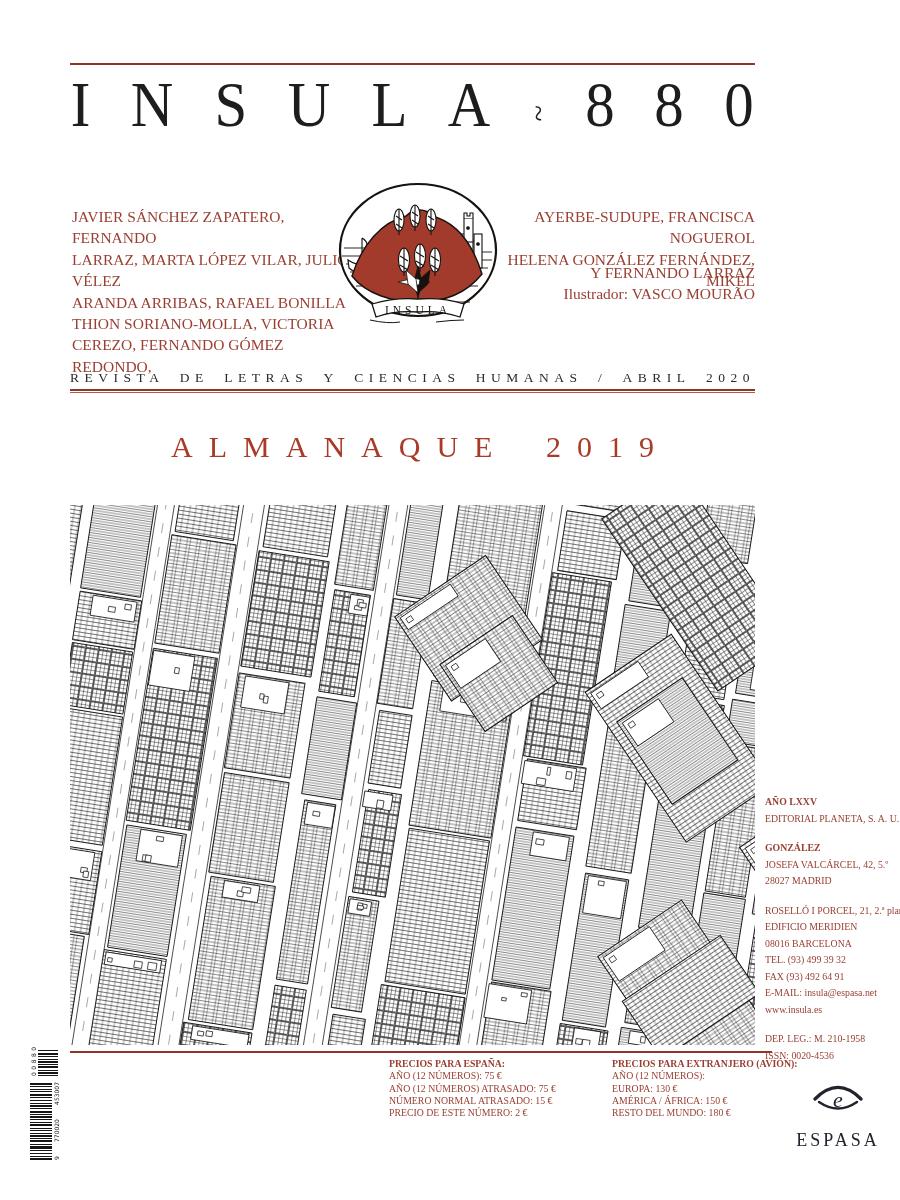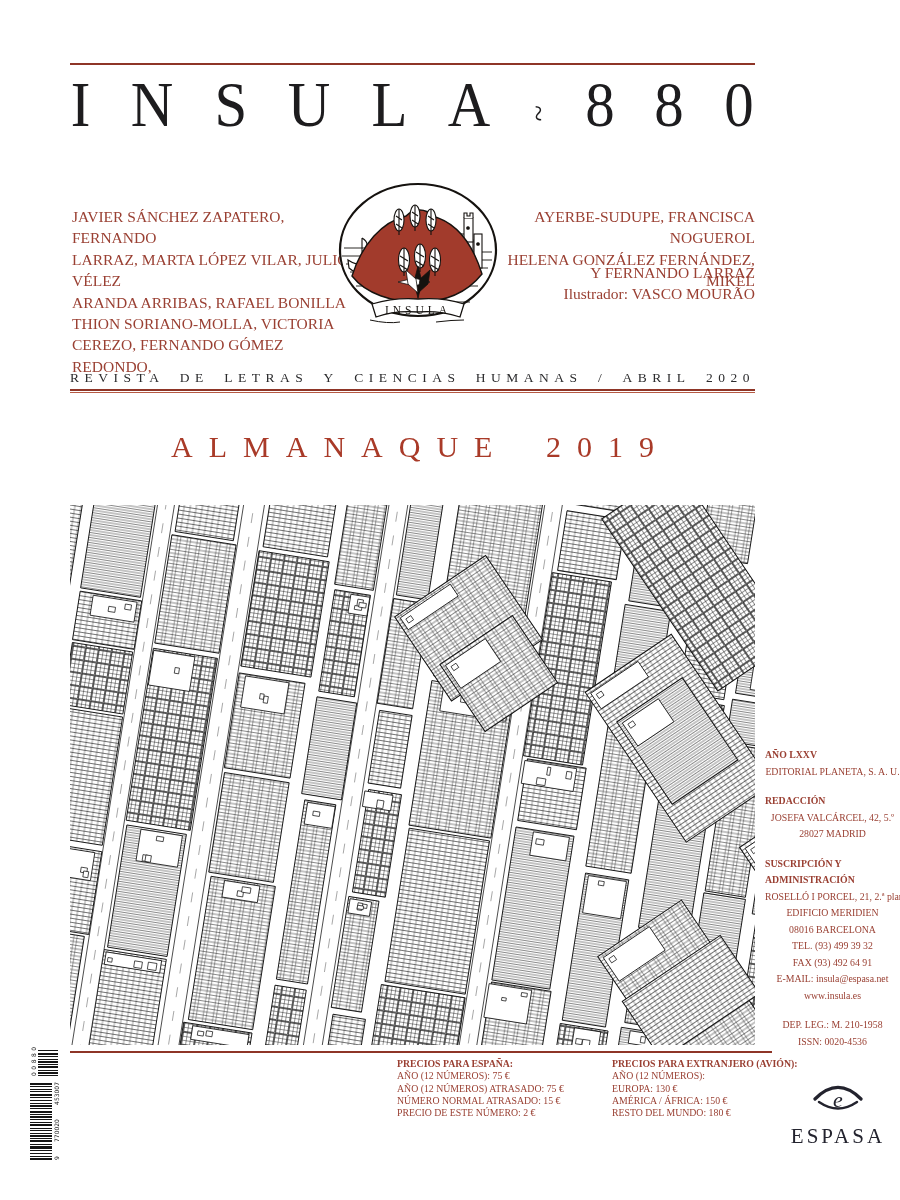--- a/index.html
+++ b/index.html
@@ -34,34 +34,34 @@
            letter-spacing:16px;word-spacing:14px;color:#a93a28;text-indent:16px;}
 
   .city{left:70px;top:505px;width:685px;height:540px;}
 
   .rule-bottom{left:70px;top:1051px;width:702px;height:2px;background:#8e3527;}
 
   
   .prices{font-size:9.8px;line-height:12.3px;color:#9a4033;}
   .prices .hd{font-weight:bold;}
   .prices div{white-space:nowrap;}
-  .prices-es{left:397px;top:1058px;width:205px;}
+  .prices-es{left:389px;top:1058px;width:205px;}
   .prices-ex{left:612px;top:1058px;width:165px;}
 
   
-  .info-col{left:765px;top:747px;width:135px;font-size:9.8px;line-height:16.5px;color:#9a4033;}
+  .info-col{left:765px;top:794px;width:135px;font-size:9.8px;line-height:16.5px;color:#9a4033;}
   .info-col .sec{margin-bottom:13px;}
   .info-col .hd{font-weight:bold;}
   .info-col .hd:empty{display:none;margin:0;}
-  .info-col .line{white-space:nowrap;text-align:center;}
+  .info-col .line{white-space:nowrap;}
 
   
   .espasa{left:788px;top:1082px;width:100px;text-align:center;color:#23232e;}
   .espasa .eye{width:52px;height:34px;display:block;margin:0 auto;}
-  .espasa .nm{font-size:21px;letter-spacing:3px;margin-top:8px;}
+  .espasa .nm{font-size:18px;letter-spacing:3px;margin-top:14px;}
 
   
   .barcode{left:30px;top:1160px;transform:rotate(-90deg);transform-origin:0 0;
            display:flex;gap:6px;align-items:flex-start;}
   .bc-main{display:flex;flex-direction:column;}
   .bc-main-bars,.bc-addon-bars{display:flex;height:22px;}
   .bc-addon{display:flex;flex-direction:column;}
   .bc-addon-bars{height:20px;}
   .bar{background:#151515;height:100%;}
   .sp{background:transparent;height:100%;}
@@ -551,28 +551,27 @@
 </div>
 
 <div class="abs info-col">
   <div class="sec">
     <div class="hd">AÑO LXXV</div>
     <div>
         <div class="line">EDITORIAL PLANETA, S. A. U.</div>
       </div>
   </div>
   <div class="sec">
-    <div class="hd">REDACCIÓN</div>
+    <div class="hd">GONZÁLEZ</div>
     <div>
         <div class="line">JOSEFA VALCÁRCEL, 42, 5.º</div>
         <div class="line">28027 MADRID</div>
       </div>
   </div>
   <div class="sec">
-    <div class="hd">SUSCRIPCIÓN Y ADMINISTRACIÓN</div>
     <div>
         <div class="line">ROSELLÓ I PORCEL, 21, 2.ª planta</div>
         <div class="line">EDIFICIO MERIDIEN</div>
         <div class="line">08016 BARCELONA</div>
         <div class="line">TEL. (93) 499 39 32</div>
         <div class="line">FAX (93) 492 64 91</div>
         <div class="line">E-MAIL: insula@espasa.net</div>
         <div class="line">www.insula.es</div>
       </div>
   </div>

